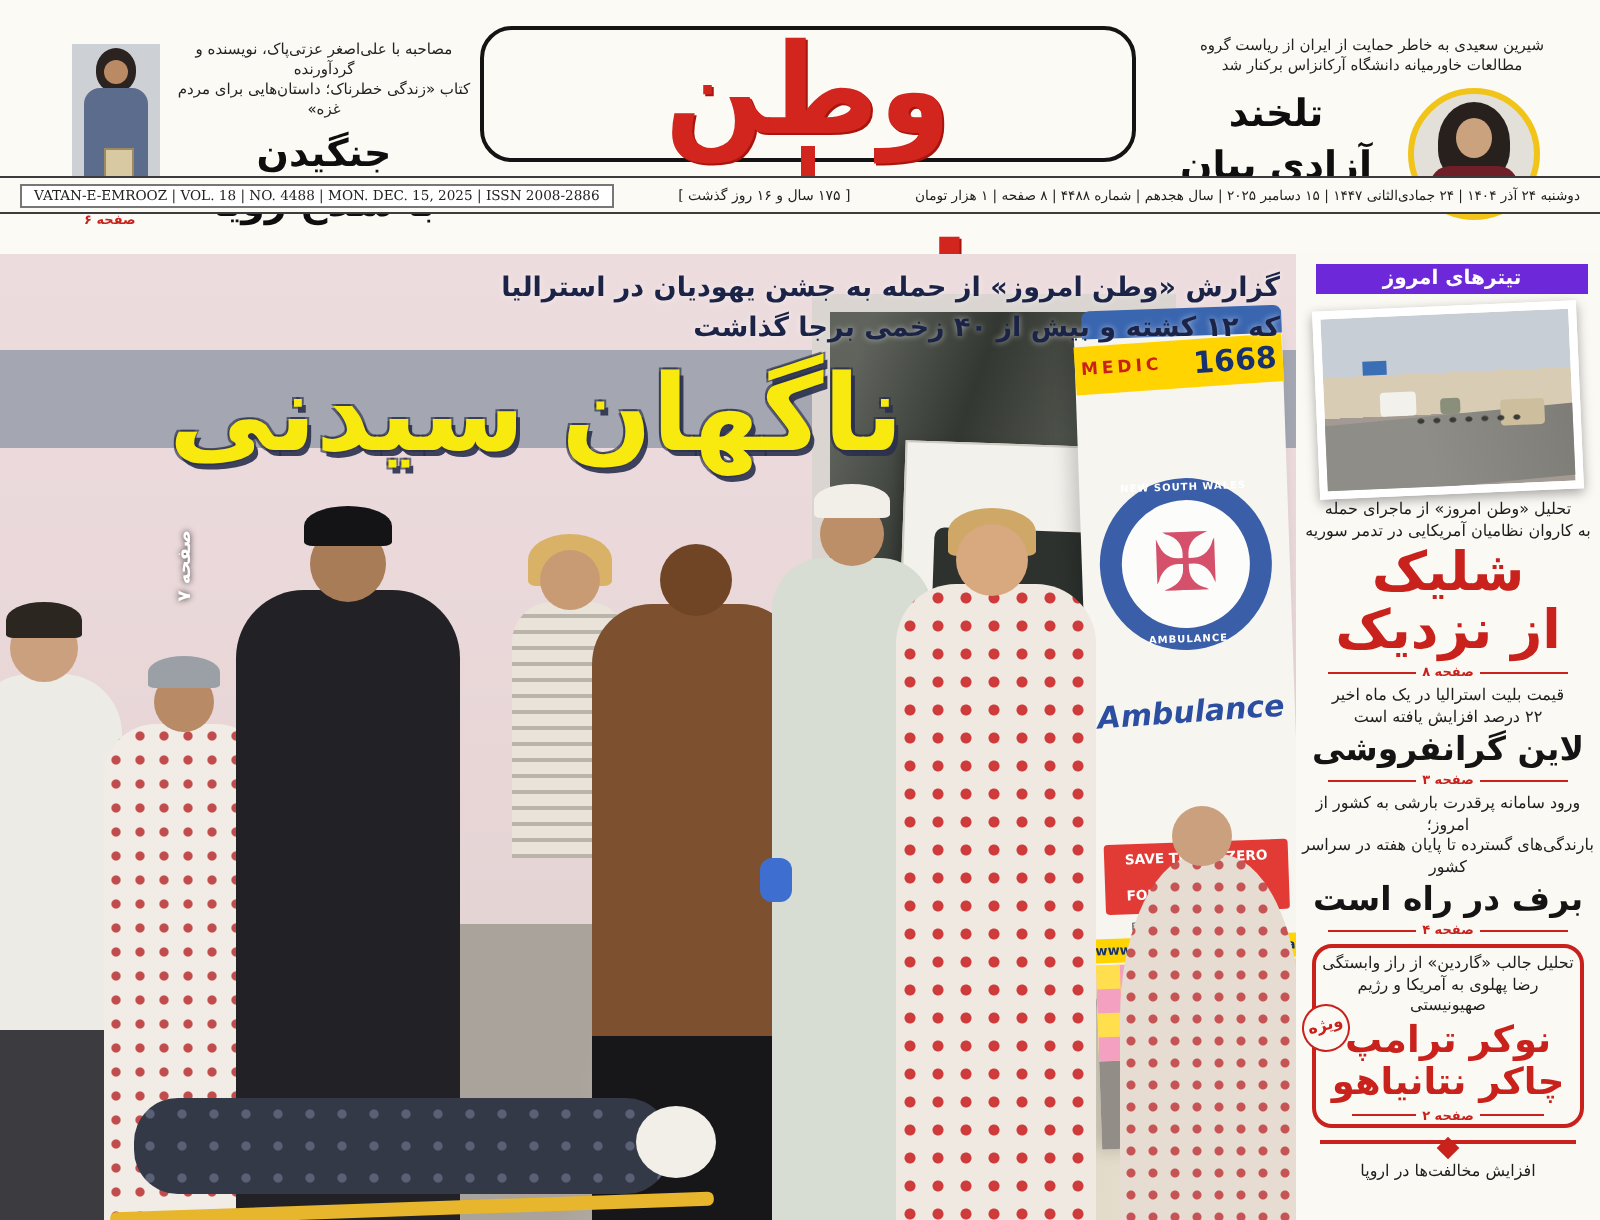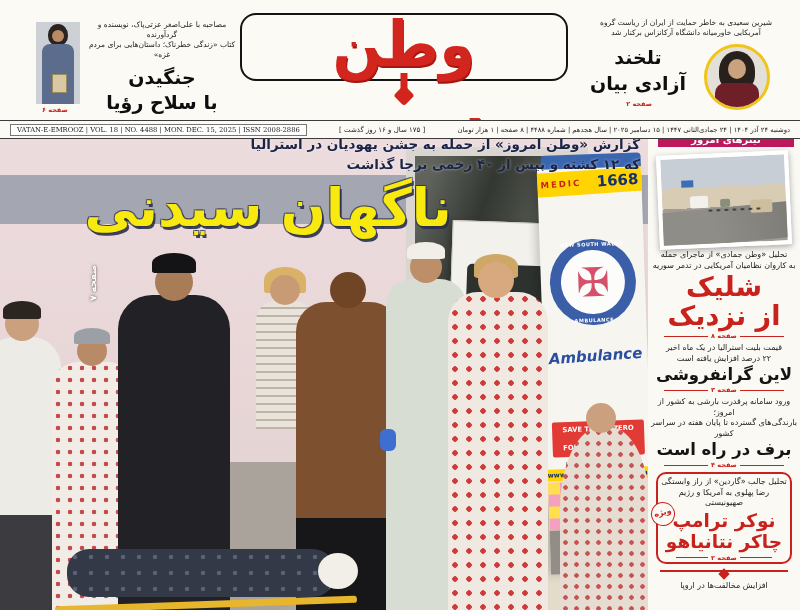--- a/index.html
+++ b/index.html
@@ -31,21 +31,21 @@
   .logo-diamond{position:absolute;left:50%;bottom:-24px;width:15px;height:15px;background:#d1251d;border-radius:3px;transform:translateX(-50%) rotate(45deg);}
   .header-right{position:absolute;right:8px;top:12px;width:212px;height:95px;}
   .right-kicker{position:absolute;right:0;top:6px;width:100%;}
   .right-headline{position:absolute;right:98px;top:32px;width:112px;text-align:center;font-size:19px;line-height:26px;font-weight:bold;color:#0e0e0e;margin-left:38px;}
   .right-ref{position:absolute;right:140px;top:88px;}
   .woman-photo{position:absolute;right:22px;top:32px;width:60px;height:60px;border-radius:50%;border:3px solid #f0c419;background:#e3e0da;overflow:hidden;}
   .woman-hair{position:absolute;left:12px;top:4px;width:36px;height:40px;border-radius:50% 50% 40% 40%;background:#27201d;}
   .woman-face{position:absolute;left:21px;top:12px;width:18px;height:20px;border-radius:50%;background:#caa27d;}
   .woman-dress{position:absolute;left:8px;top:36px;width:44px;height:26px;border-radius:10px 10px 0 0;background:#6e1f28;}
   
-  .infobar{position:absolute;left:0;right:0;top:120px;height:17px;border-top:1px solid #3c3c3c;border-bottom:1px solid #3c3c3c;display:flex;align-items:center;justify-content:space-between;padding:0 10px;background:#fbfaf5;z-index:30;}
+  .infobar{position:absolute;left:0;right:0;top:88px;height:17px;border-top:1px solid #3c3c3c;border-bottom:1px solid #3c3c3c;display:flex;align-items:center;justify-content:space-between;padding:0 10px;background:#fbfaf5;z-index:30;}
   .info-latin{font-family:"DejaVu Serif",serif;font-size:6.8px;color:#222;border:1px solid #777;padding:1px 6px;background:#fff;}
   .info-counter{font-size:7px;color:#222;}
   .info-persian{font-size:6.8px;color:#222;}
   
   .photo-main{position:absolute;left:0;top:127px;width:648px;height:483px;overflow:hidden;background:linear-gradient(#eddcde,#e8d6d7 55%,#ddd0cd);}
   .wall-stripe{position:absolute;left:0;right:0;top:48px;height:49px;background:#a4a6b1;z-index:1;}
   .window{position:absolute;left:406px;top:20px;width:182px;height:160px;background:#454a42;border:9px solid #dad5d1;box-sizing:border-box;z-index:2;}
   .window-glass{position:absolute;inset:0;background:linear-gradient(110deg,rgba(255,255,255,.14) 10%,rgba(0,0,0,.25) 40%,rgba(255,255,255,.08) 70%);}
   .road{position:absolute;left:0;right:0;top:335px;bottom:0;background:linear-gradient(100deg,#aaa39b 45%,#d9d2c2 70%,#ece5d2);z-index:1;}
   .door{position:absolute;left:448px;top:95px;width:112px;height:275px;background:#f3f1ec;border:1px solid #cfccc4;transform:rotate(2deg);z-index:3;box-shadow:-3px 2px 6px rgba(0,0,0,.2);}
@@ -84,21 +84,21 @@
   .stretcher{position:absolute;left:55px;top:422px;width:305px;height:190px;z-index:7;}
   .patient{position:absolute;left:12px;top:0;width:268px;height:48px;border-radius:22px;background:#343947;background-image:radial-gradient(#5a6075 2px,transparent 2.6px);background-size:16px 16px;}
   .pillow{position:absolute;right:2px;top:4px;width:40px;height:36px;border-radius:50%;background:#f1efe8;}
   .rail{position:absolute;background:#e7b62c;border-radius:3px;height:7px;}
   .rail.r1{left:0;top:52px;width:302px;transform:rotate(-2deg);}
   .lead{position:absolute;right:8px;top:7px;z-index:20;text-align:right;font-weight:bold;font-size:13.5px;line-height:20px;color:#1b2447;text-shadow:0 0 3px rgba(255,255,255,.55);}
   .main-headline{position:absolute;left:78px;top:50px;width:380px;z-index:20;text-align:center;font-size:53px;font-weight:bold;letter-spacing:-1px;color:#f8e90e;text-shadow:2px 3px 0 rgba(42,48,76,.9),-1px -1px 0 rgba(42,48,76,.65),1px -1px 0 rgba(42,48,76,.65),-1px 1px 0 rgba(42,48,76,.65);}
   .main-pageref{position:absolute;left:88px;top:138px;z-index:20;writing-mode:vertical-rl;transform:rotate(180deg);color:#fff;font-size:9px;font-weight:bold;text-shadow:0 0 3px rgba(0,0,0,.8);}
   
   .sidebar{position:absolute;right:0;top:127px;width:152px;height:483px;background:#fbf9f4;overflow:hidden;z-index:10;}
-  .sb-title{margin:5px 6px 0 10px;background:#be185d;color:#fff;font-size:10px;font-weight:bold;text-align:center;padding:2px 16px;}
+  .sb-title{margin:5px 6px 0 10px;background:#6d28d9;color:#fff;font-size:10px;font-weight:bold;text-align:center;padding:2px 16px;}
   .sb-card{margin:6px auto 0;width:124px;height:86px;background:#fff;border:4px solid #fff;box-shadow:0 2px 6px rgba(0,0,0,.35);transform:rotate(-2.5deg);position:relative;overflow:hidden;}
   .card-scene{position:absolute;inset:0;background:linear-gradient(#c7ced6 0 34%,#d8cdb4 34% 58%,#a39b93 58%);}
   .card-road{position:absolute;left:-8px;bottom:0;width:120%;height:42%;background:linear-gradient(80deg,#8f8d88 40%,#7b7974);transform:rotate(-3deg);}
   .card-truck{position:absolute;background:#f2f1ec;border-radius:2px;}
   .ct1{left:28px;top:38px;width:18px;height:12px;}
   .ct2{right:14px;top:44px;width:22px;height:13px;background:#cdbf9d;}
   .ct3{left:58px;top:42px;width:10px;height:8px;background:#8a8f7c;}
   .card-sign{position:absolute;left:20px;top:22px;width:12px;height:7px;background:#3b6fb5;}
   .card-dots{position:absolute;left:44px;top:50px;width:56px;height:6px;background-image:radial-gradient(#3c3a35 1.5px,transparent 2px);background-size:8px 6px;}
   .sb-item{text-align:center;margin-top:3px;}
@@ -144,21 +144,21 @@
       <div class="logo-box">
         <div class="logo-title rtl">وطن امروز</div>
         <div class="logo-stem"></div>
         <div class="logo-diamond"></div>
       </div>
     </div>
 
     <div class="header-right">
       <div class="right-kicker hdr-kicker rtl">
         <div>شیرین سعیدی به خاطر حمایت از ایران از ریاست گروه</div>
-        <div>آمریکایی خاورمیانه دانشگاه آرکانزاس برکنار شد</div>
+        <div>مطالعات خاورمیانه دانشگاه آرکانزاس برکنار شد</div>
       </div>
       <div class="right-headline rtl">
         <div>تلخند</div>
         <div>آزادی بیان</div>
       </div>
       <div class="pageref-mini right-ref rtl">صفحه ۲</div>
       <div class="woman-photo">
         <div class="woman-hair"></div>
         <div class="woman-face"></div>
         <div class="woman-dress"></div>
@@ -271,21 +271,21 @@
       <div class="card-road"></div>
       <div class="card-sign"></div>
       <div class="card-truck ct1"></div>
       <div class="card-truck ct2"></div>
       <div class="card-truck ct3"></div>
       <div class="card-dots"></div>
     </div>
 
     <div class="sb-item rtl">
       <div class="sb-kicker">
-        <div>تحلیل «وطن جمادی» از ماجرای حمله</div>
+        <div>تحلیل «وطن امروز» از ماجرای حمله</div>
         <div>به کاروان نظامیان آمریکایی در تدمر سوریه</div>
       </div>
       <div class="sb-h-red">
         <div>شلیک</div>
         <div>از نزدیک</div>
       </div>
       <div class="sb-pageref">
           <span>صفحه ۸</span>
         </div>
     </div>

